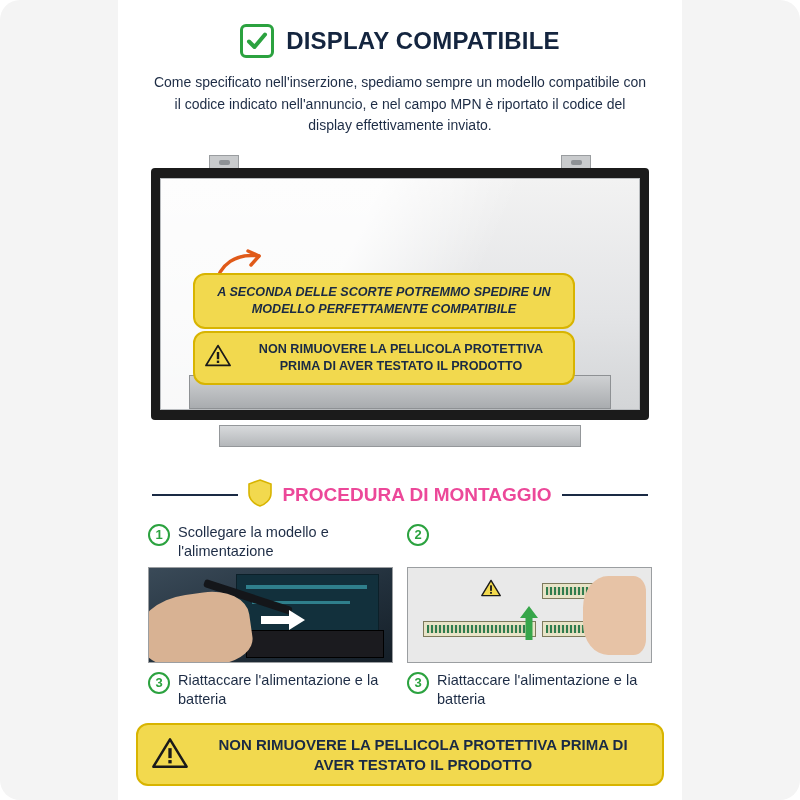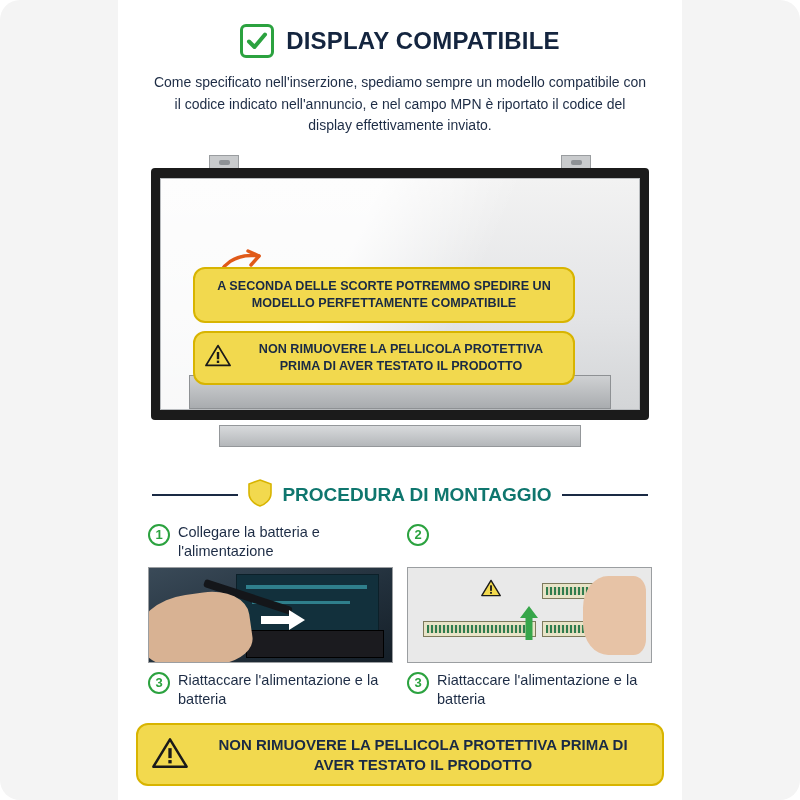--- a/index.html
+++ b/index.html
@@ -107,33 +107,33 @@
     border:2px solid #d8b400;
     border-radius:12px;
     box-sizing:border-box;
     text-align:center;
     font-weight:bold;
     font-size:12.6px;
     line-height:1.35;
     color:#1a2a44;
     padding:9px 8px;
   }
-  .notice.one{top:112px;}
+  .notice.one{top:118px;font-style:italic;}
   .notice.two{top:176px;display:flex;align-items:center;gap:8px;justify-content:center;padding:8px 10px;}
   .notice.two .txt{flex:1;text-align:center;}
   .warn-tri{flex:0 0 auto;}
   
   .proc-head{
     display:flex;align-items:center;gap:10px;
     margin:24px 34px 0 34px;
   }
   .proc-head .rule{flex:1;height:2px;background:#1a2a44;}
   .proc-head .shield{flex:0 0 auto;}
   .proc-title{
-    font-size:19px;font-weight:bold;color:#0f766e;white-space:nowrap;
+    font-size:19px;font-weight:bold;color:#ec4899;white-space:nowrap;
   }
   
   .steps{
     margin:12px 30px 0 30px;
     display:flex;gap:14px;
   }
   .col{flex:1;}
   .step-line{
     display:flex;align-items:flex-start;gap:8px;
     font-size:14.5px;line-height:1.3;color:#1d2c45;
@@ -278,21 +278,21 @@
       </span>
       <span class="proc-title">PROCEDURA DI MONTAGGIO</span>
       <span class="rule"></span>
     </div>
 
     <div class="steps">
 
       <div class="col">
         <div class="step-line">
           <span class="num">1</span>
-          <span>Collegare la batteria e l'alimentazione</span>
+          <span>Scollegare la modello e l'alimentazione</span>
         </div>
         <div class="photo ph-left">
           <span class="board"></span>
           <span class="batt"></span>
           <span class="driver"></span>
           <span class="hand"></span>
           <span class="wh-arrow">
             <svg width="44" height="20" viewBox="0 0 44 20">
               <path d="M0 6 H28 V0 L44 10 L28 20 V14 H0 Z" fill="#ffffff"></path>
             </svg>

